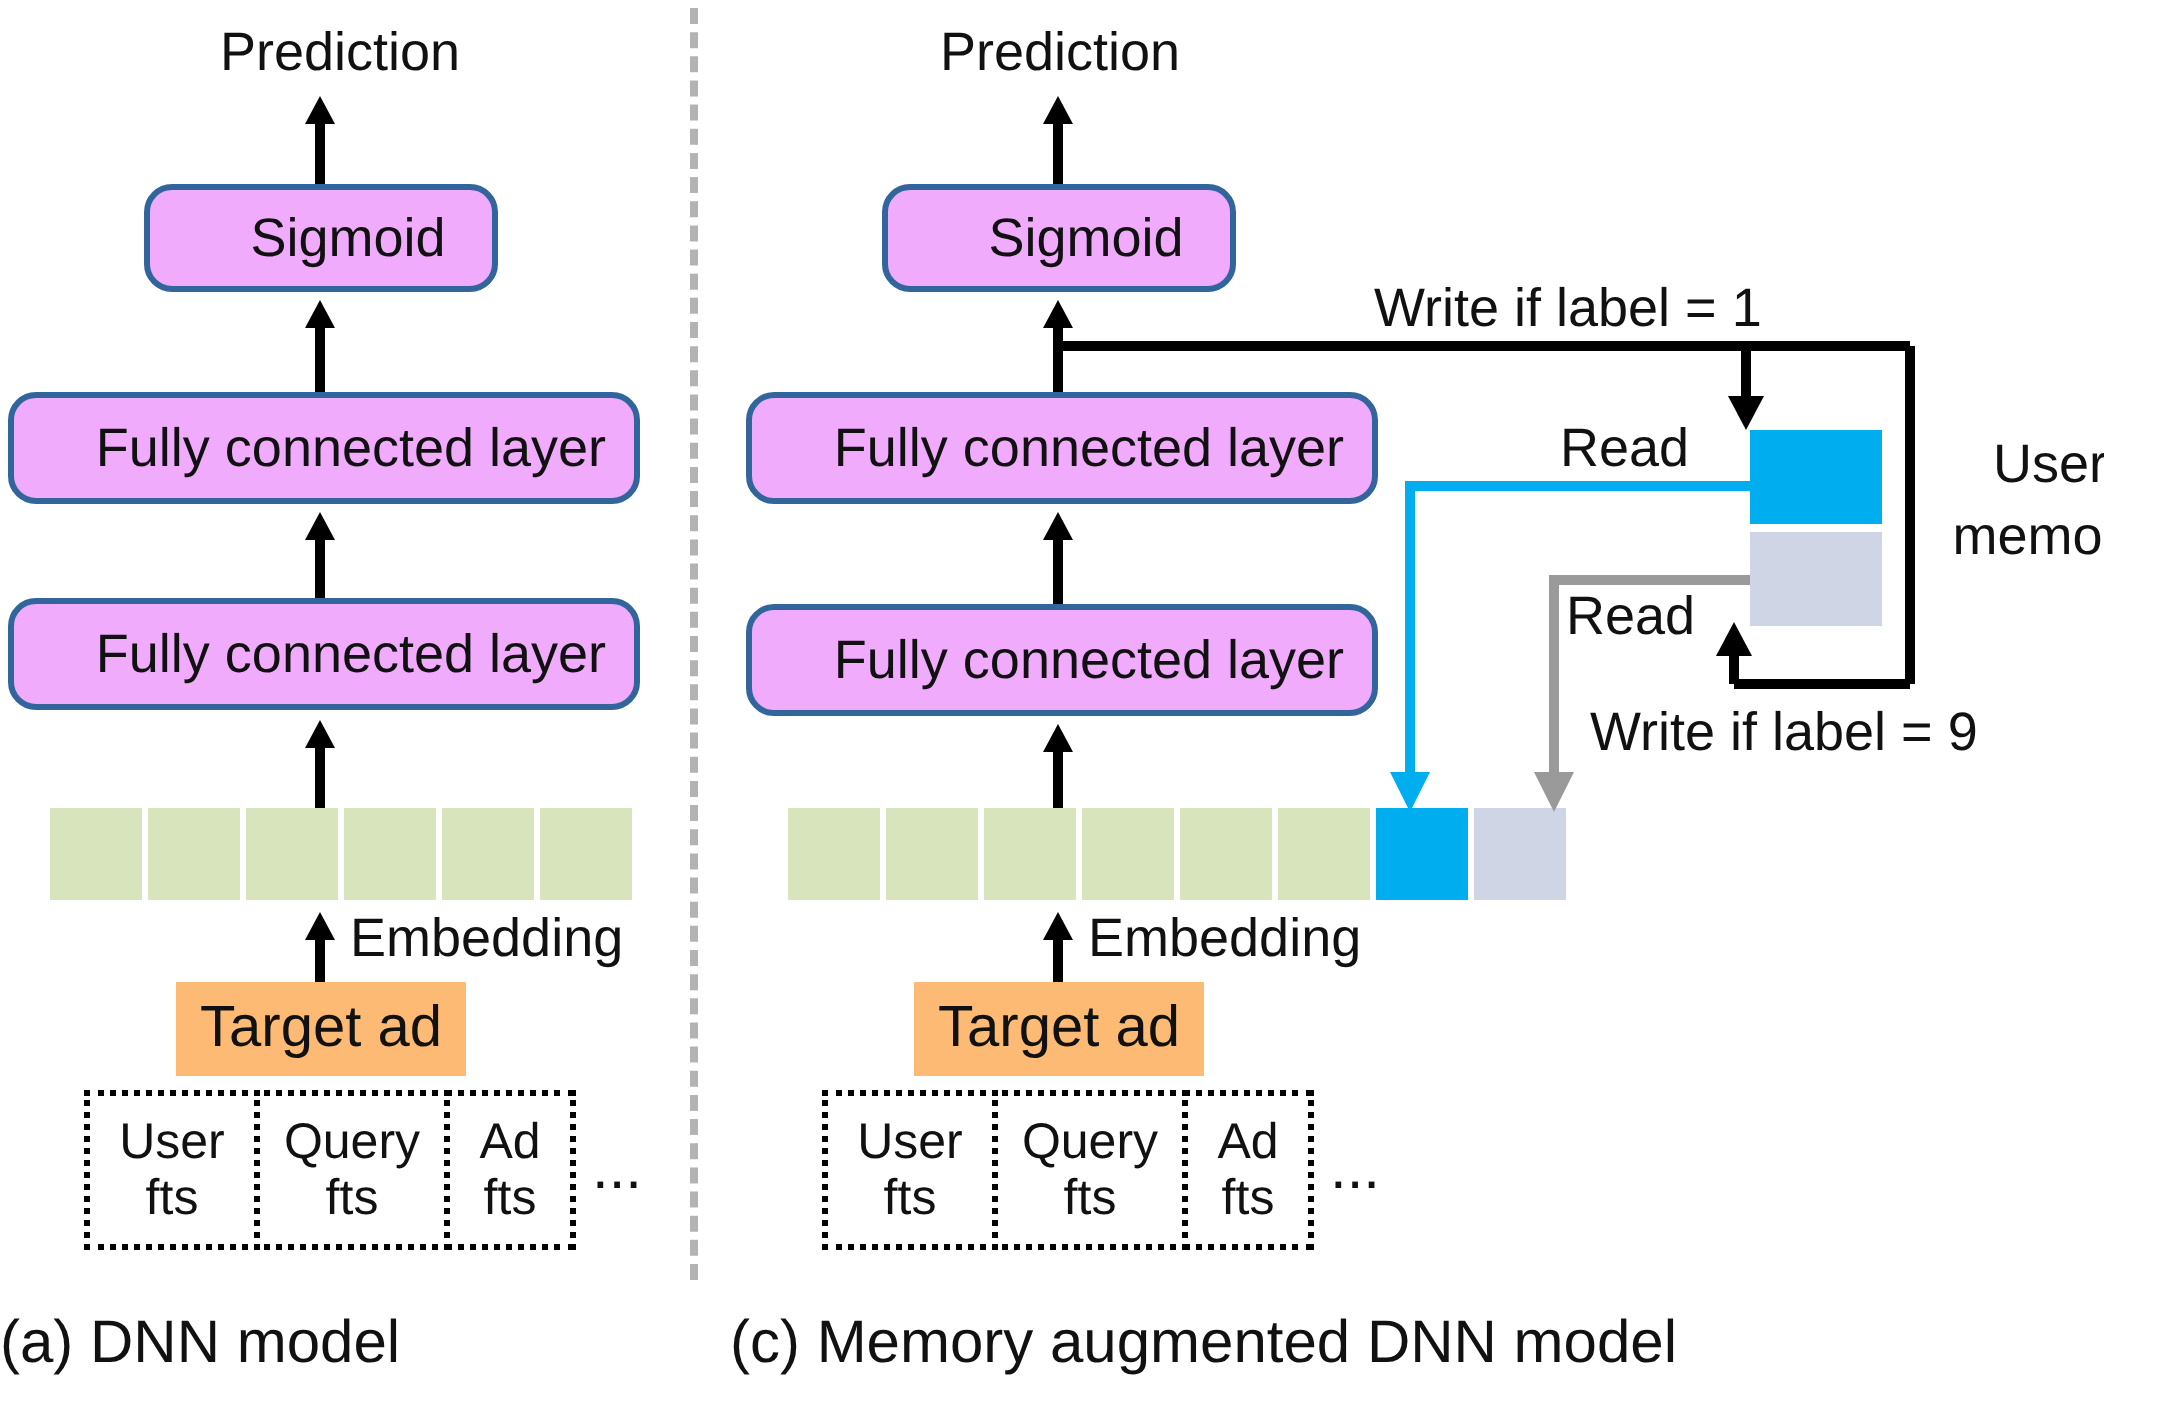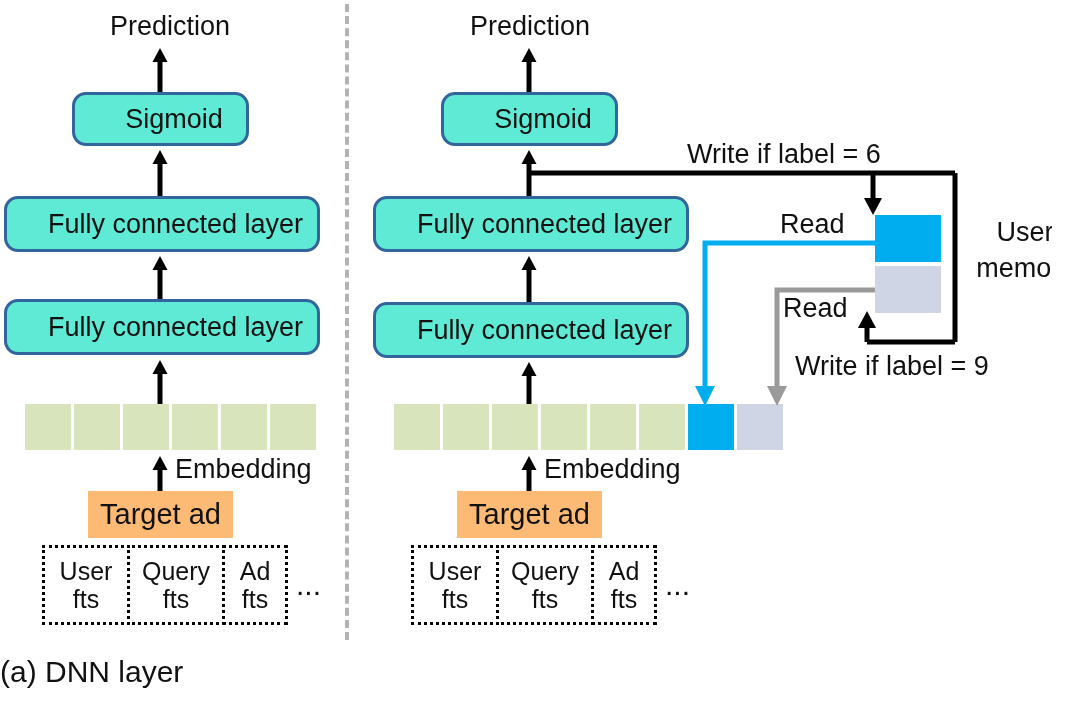--- a/index.html
+++ b/index.html
@@ -6,21 +6,21 @@
   body{width:1080px;height:702px;font-family:"Liberation Sans",sans-serif;color:#000;}
   #root{position:relative;width:1052px;height:702px;overflow:hidden;background:#fff;}
 
   .abs{position:absolute;}
 
   
   .procbox{
     box-sizing:border-box;
     border:3px solid #31659B;
     border-radius:14px;
-    background:#5eead4;
+    background:#f0abfc;
     display:flex;align-items:center;justify-content:center;
     font-size:27px;
     line-height:1;
     color:#111;
     white-space:nowrap;
     padding-left:27px;
   }
 
   
   .txt{font-size:27px;line-height:1.05;color:#111;white-space:nowrap;}
@@ -129,21 +129,21 @@
         <span>Query</span>
         <span>fts</span>
       </div>
       <div class="fts" style="width:66px;height:80px;">
         <span>Ad</span>
         <span>fts</span>
       </div>
       <div class="dots">...</div>
     </div>
 
-    <div class="abs caption c" style="left:0;top:656px;width:320px;">(a) DNN layer</div>
+    <div class="abs caption c" style="left:0;top:656px;width:320px;">(a) DNN model</div>
   </div>
 
   <div class="abs" style="left:365px;top:0;width:715px;height:702px;">
 
     <div class="abs txt c" style="left:55px;top:12px;width:220px;">Prediction</div>
 
     <svg class="abs" style="left:154px;top:48px;width:22px;height:44px;">
       <line x1="10" y1="44" x2="10" y2="12" stroke="#000" stroke-width="5"></line>
       <polygon points="10,0 2.5,14 17.5,14" fill="#000"></polygon>
     </svg>
@@ -208,21 +208,21 @@
     <div class="abs" style="left:510px;top:215px;">
       <div class="memblk blue"></div>
       <div class="memblk gray" style="margin-top:4px;"></div>
     </div>
 
     <div class="abs txt c" style="left:600px;top:218px;width:120px;">
       <div>User</div>
       <div style="margin-top:8px;">memory</div>
     </div>
 
-    <div class="abs txt" style="left:322px;top:140px;">Write if label = 6</div>
+    <div class="abs txt" style="left:322px;top:140px;">Write if label = 1</div>
 
     <div class="abs txt" style="left:430px;top:352px;">Write if label = 9</div>
 
     <div class="abs txt" style="left:415px;top:210px;">Read</div>
 
     <div class="abs txt" style="left:418px;top:294px;">Read</div>
 
     <svg class="abs" style="left:0;top:0;width:715px;height:702px;">
 
       <path d="M 164 173 L 590 173" stroke="#000" stroke-width="5" fill="none"></path>
@@ -241,15 +241,16 @@
     <svg class="abs" style="left:0;top:0;width:715px;height:702px;">
       <path d="M 510 243 L 340 243 L 340 392" stroke="#00AEEF" stroke-width="5" fill="none"></path>
       <polygon points="340,406 330,386 350,386" fill="#00AEEF"></polygon>
     </svg>
 
     <svg class="abs" style="left:0;top:0;width:715px;height:702px;">
       <path d="M 510 290 L 412 290 L 412 392" stroke="#9A9A9A" stroke-width="5" fill="none"></path>
       <polygon points="412,406 402,386 422,386" fill="#9A9A9A"></polygon>
     </svg>
 
+    <div class="abs caption c" style="left:0;top:656px;width:600px;">(c) Memory augmented DNN model</div>
   </div>
 
 </div>
 
 </body></html>

